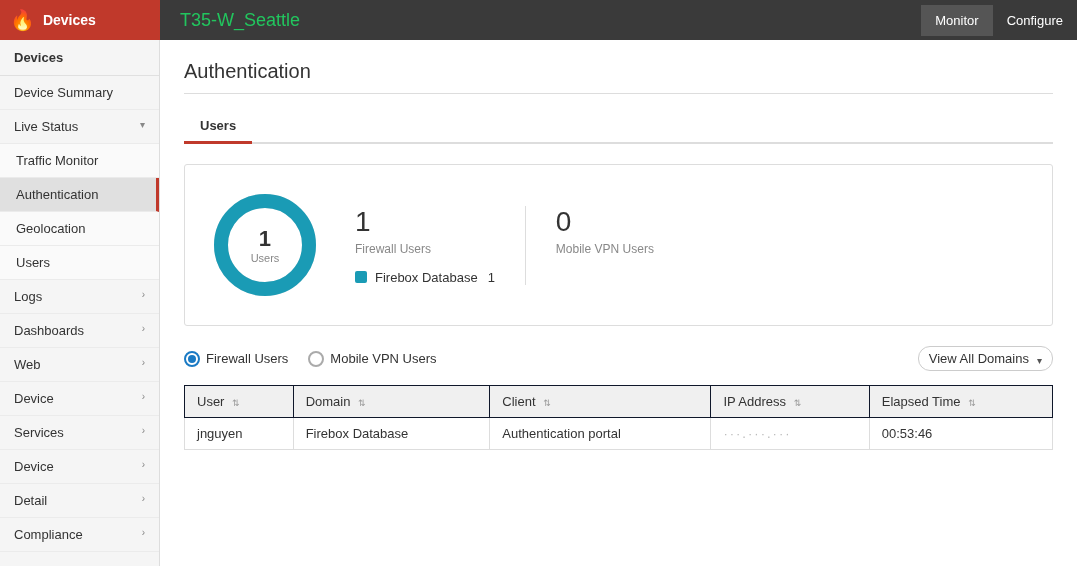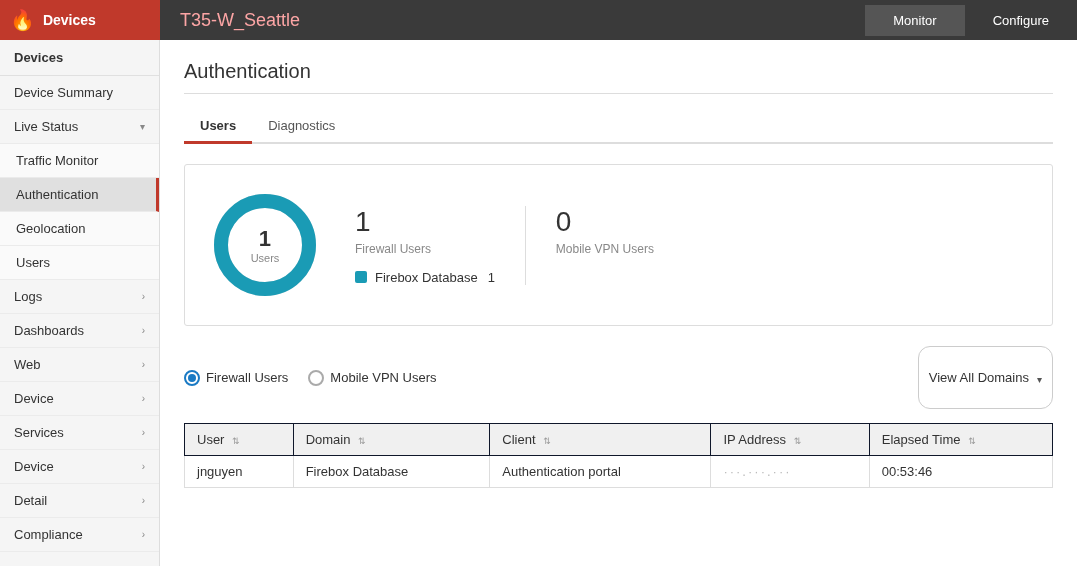--- a/index.html
+++ b/index.html
@@ -7,39 +7,39 @@
 
     
     .topbar {
       display: flex; align-items: center; background: #3a3a3a; height: 40px; flex-shrink: 0;
     }
     .topbar-brand {
       display: flex; align-items: center; background: #c0392b; width: 160px; height: 40px; padding: 0 10px; flex-shrink: 0;
     }
     .topbar-brand .flame-icon { color: white; font-size: 20px; margin-right: 8px; }
     .topbar-brand .brand-label { color: white; font-size: 14px; font-weight: bold; }
-    .topbar-title { color: #fca5a5; font-size: 18px; font-weight: normal; padding-left: 20px; flex: 1; }
+    .topbar-title { color: #22c55e; font-size: 18px; font-weight: normal; padding-left: 20px; flex: 1; }
     .topbar-buttons { display: flex; }
     .topbar-btn {
-      padding: 8px 28px; color: white; font-size: 13px; cursor: pointer; border: none; background: transparent;
+      padding: 8px 14px; color: white; font-size: 13px; cursor: pointer; border: none; background: transparent;
     }
     .topbar-btn.active { background: #555; }
 
     
     .layout { display: flex; flex: 1; overflow: hidden; }
 
     
     .sidebar {
       width: 160px; background: #f5f5f5; border-right: 1px solid #ddd; flex-shrink: 0; overflow-y: auto;
     }
     .sidebar-section-header {
       padding: 10px 14px; font-size: 13px; font-weight: bold; color: #333; border-bottom: 1px solid #e0e0e0;
     }
     .sidebar-item {
-      padding: 9px 14px; font-size: 13px; color: #333; cursor: pointer; display: flex; align-items: center; justify-content: space-between;
+      padding: 9px 14px; font-size: 13px; color: #333; cursor: pointer; display: flex; justify-content: space-between;
       border-bottom: 1px solid #ebebeb;
     }
     .sidebar-item.active { background: #e0e0e0; border-right: 3px solid #c0392b; }
     .sidebar-item.sub { padding-left: 16px; background: #fafafa; }
     .sidebar-item.sub.active { background: #e0e0e0; border-right: 3px solid #c0392b; }
     .sidebar-chevron { font-size: 10px; color: #888; }
 
     
     .main {
       flex: 1; overflow-y: auto; background: white; padding: 20px 24px;
@@ -81,21 +81,21 @@
     .filter-row { display: flex; align-items: center; margin-bottom: 14px; justify-content: space-between; }
     .radio-group { display: flex; align-items: center; gap: 20px; }
     .radio-item { display: flex; align-items: center; gap: 6px; cursor: pointer; font-size: 13px; }
     .radio-circle {
       width: 16px; height: 16px; border-radius: 50%; border: 2px solid #aaa; display: flex; align-items: center; justify-content: center;
     }
     .radio-circle.checked { border-color: #1a7ac4; }
     .radio-inner { width: 8px; height: 8px; border-radius: 50%; background: #1a7ac4; }
 
     .domain-dropdown {
-      display: flex; align-items: flex-end; border: 1px solid #ccc; border-radius: 12px; padding: 23px 10px; background: white; cursor: pointer; font-size: 13px; gap: 8px;
+      display: flex; align-items: flex-end; border: 1px solid #ccc; border-radius: 12px; padding: 4px 10px; background: white; cursor: pointer; font-size: 13px; gap: 8px;
     }
     .chevron-down { font-size: 10px; color: #555; }
 
     
     .data-table { width: 100%; border-collapse: collapse; font-size: 13px; }
     .data-table th {
       background: #f0f0f0; border: 1px solid #0f172a; padding: 8px 12px; text-align: left; font-weight: normal; color: #333;
       white-space: nowrap;
     }
     .data-table th .sort-icon { font-size: 9px; color: #999; margin-left: 4px; }
@@ -177,21 +177,20 @@
       <span class="sidebar-chevron">›</span>
     </div>
 
   </div>
 
   <div class="main">
     <div class="page-title">Authentication</div>
 
     <div class="tabs">
       <div class="tab active">Users</div>
-      <div class="tab">Diagnostics</div>
     </div>
 
     <div class="summary-card">
 
       <div class="donut-container">
         <svg class="donut-svg" viewBox="0 0 120 120">
 
           <circle cx="60" cy="60" r="44" fill="none" stroke="#e0e0e0" stroke-width="14"></circle>
 
           <circle cx="60" cy="60" r="44" fill="none" stroke="#1a9bb5" stroke-width="14" stroke-dasharray="276.46 276.46" stroke-dashoffset="0" transform="rotate(-90 60 60)"></circle>

